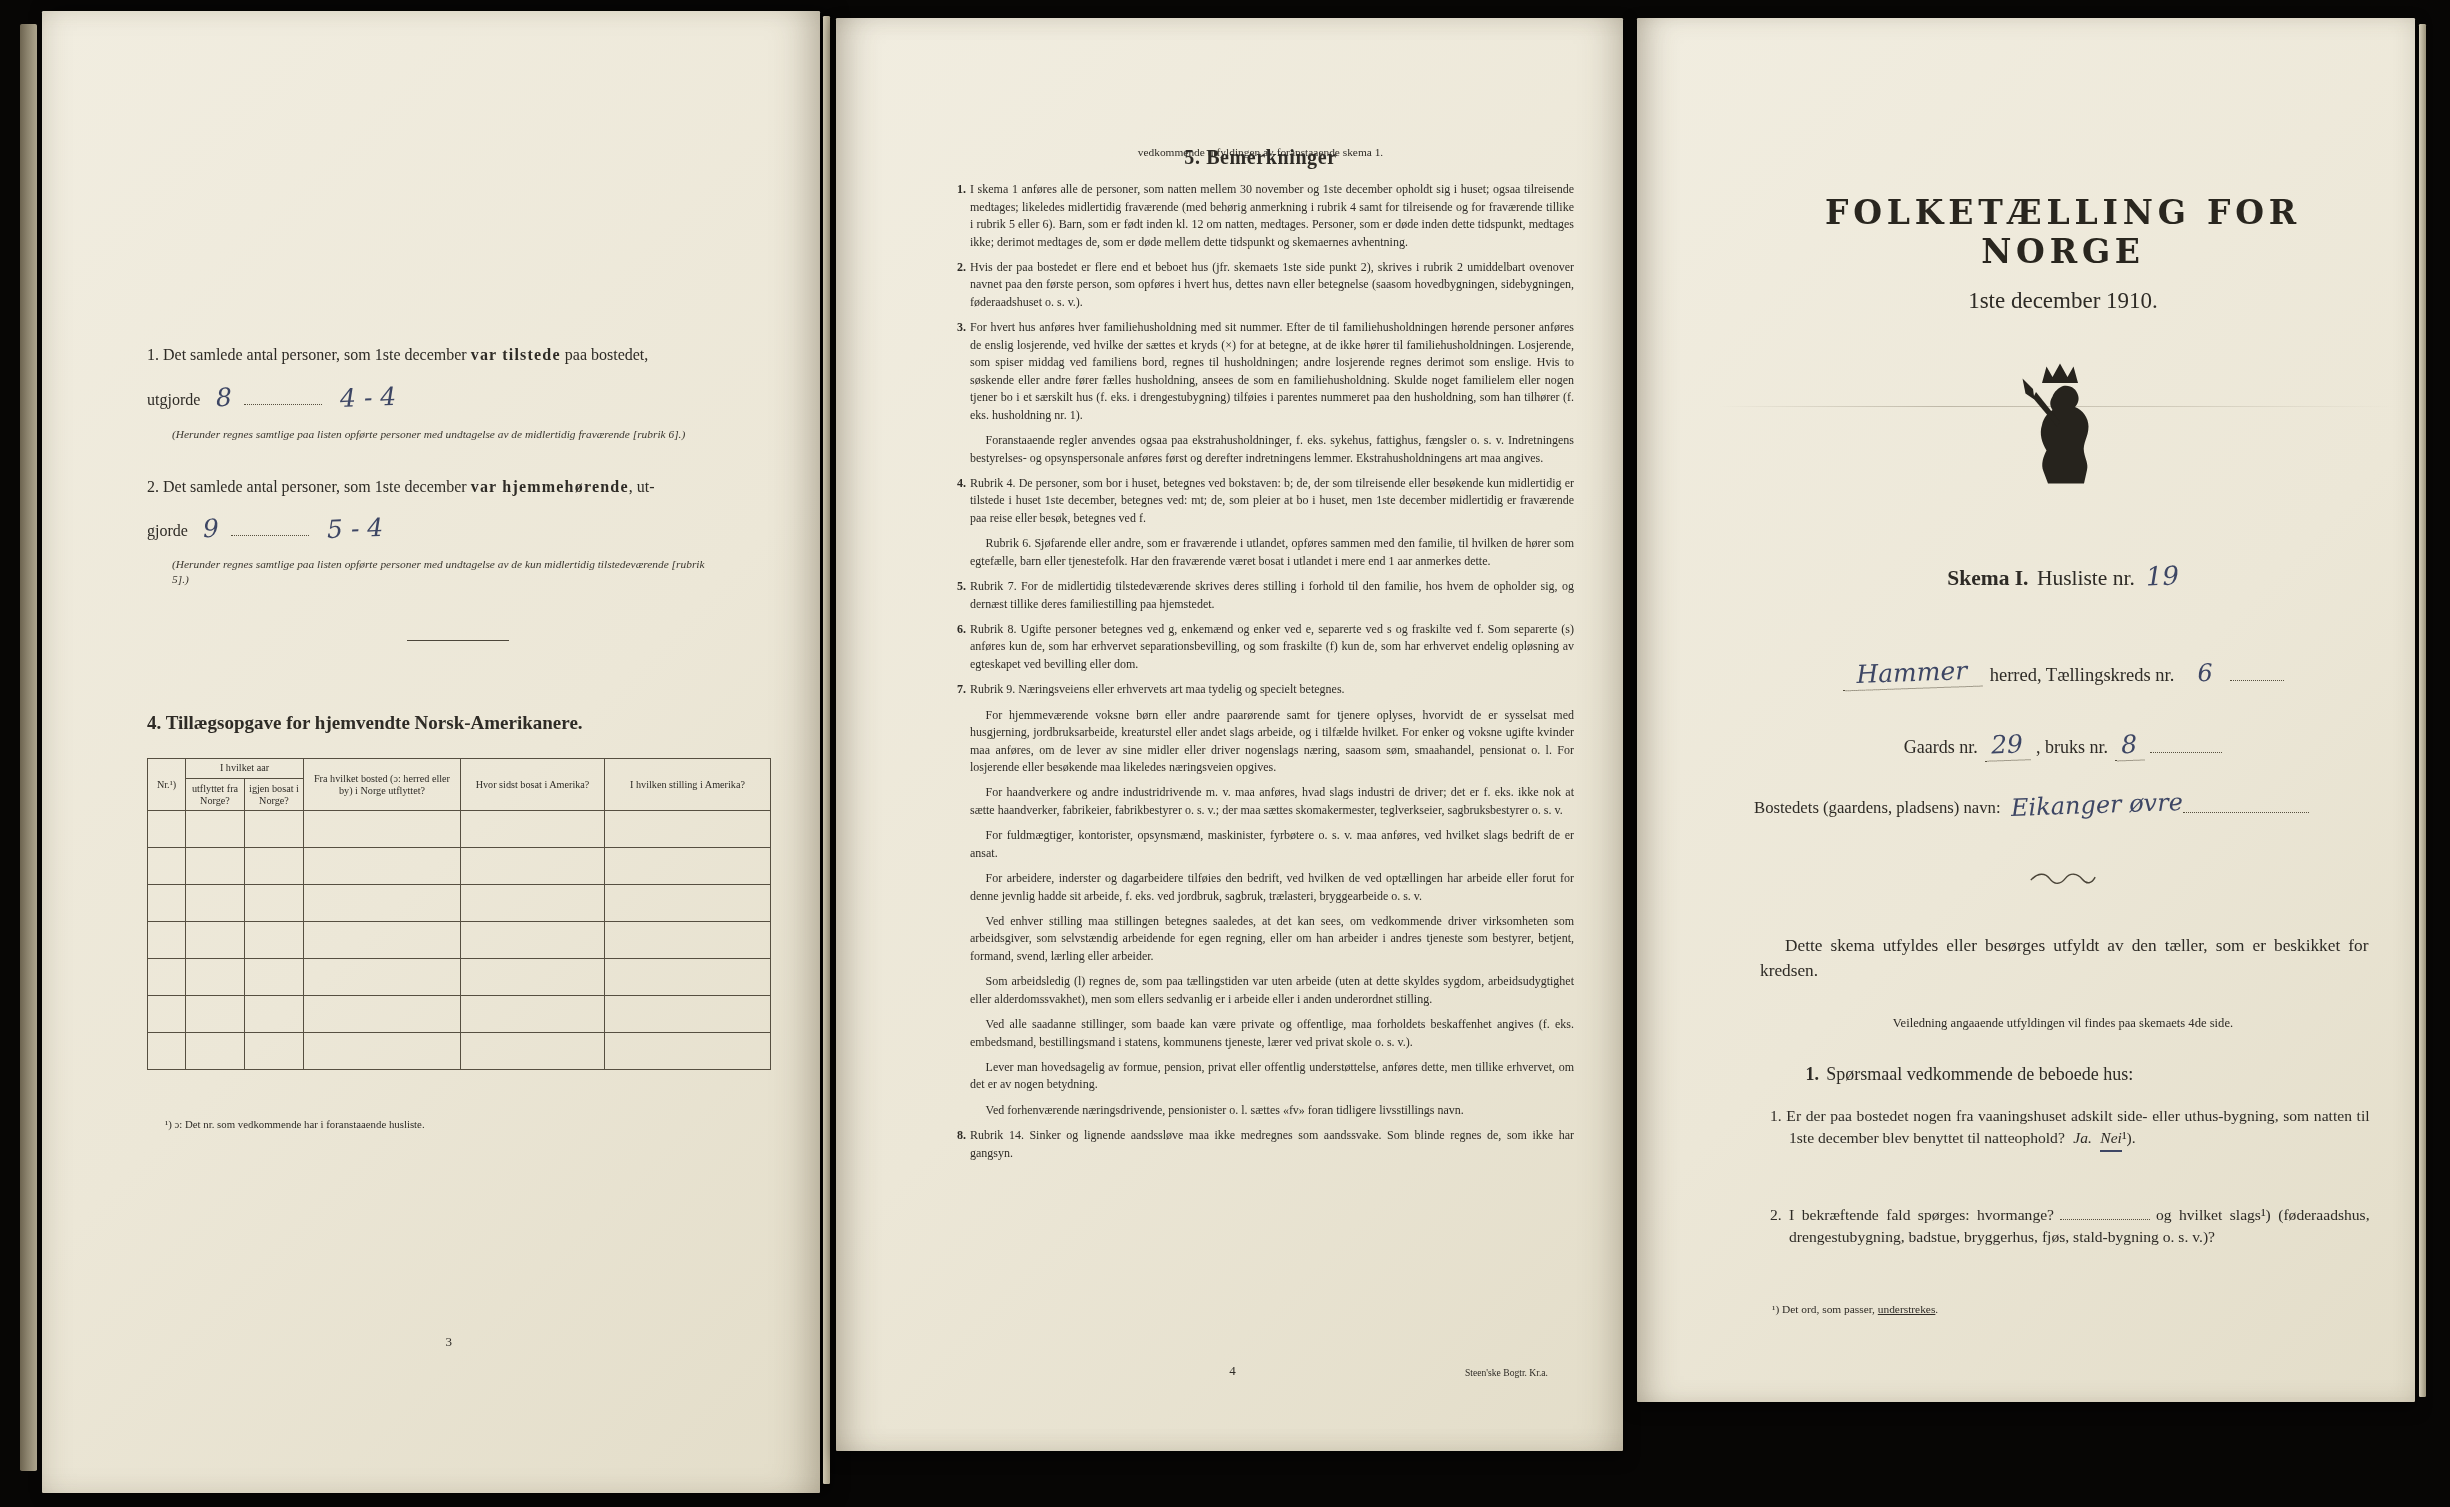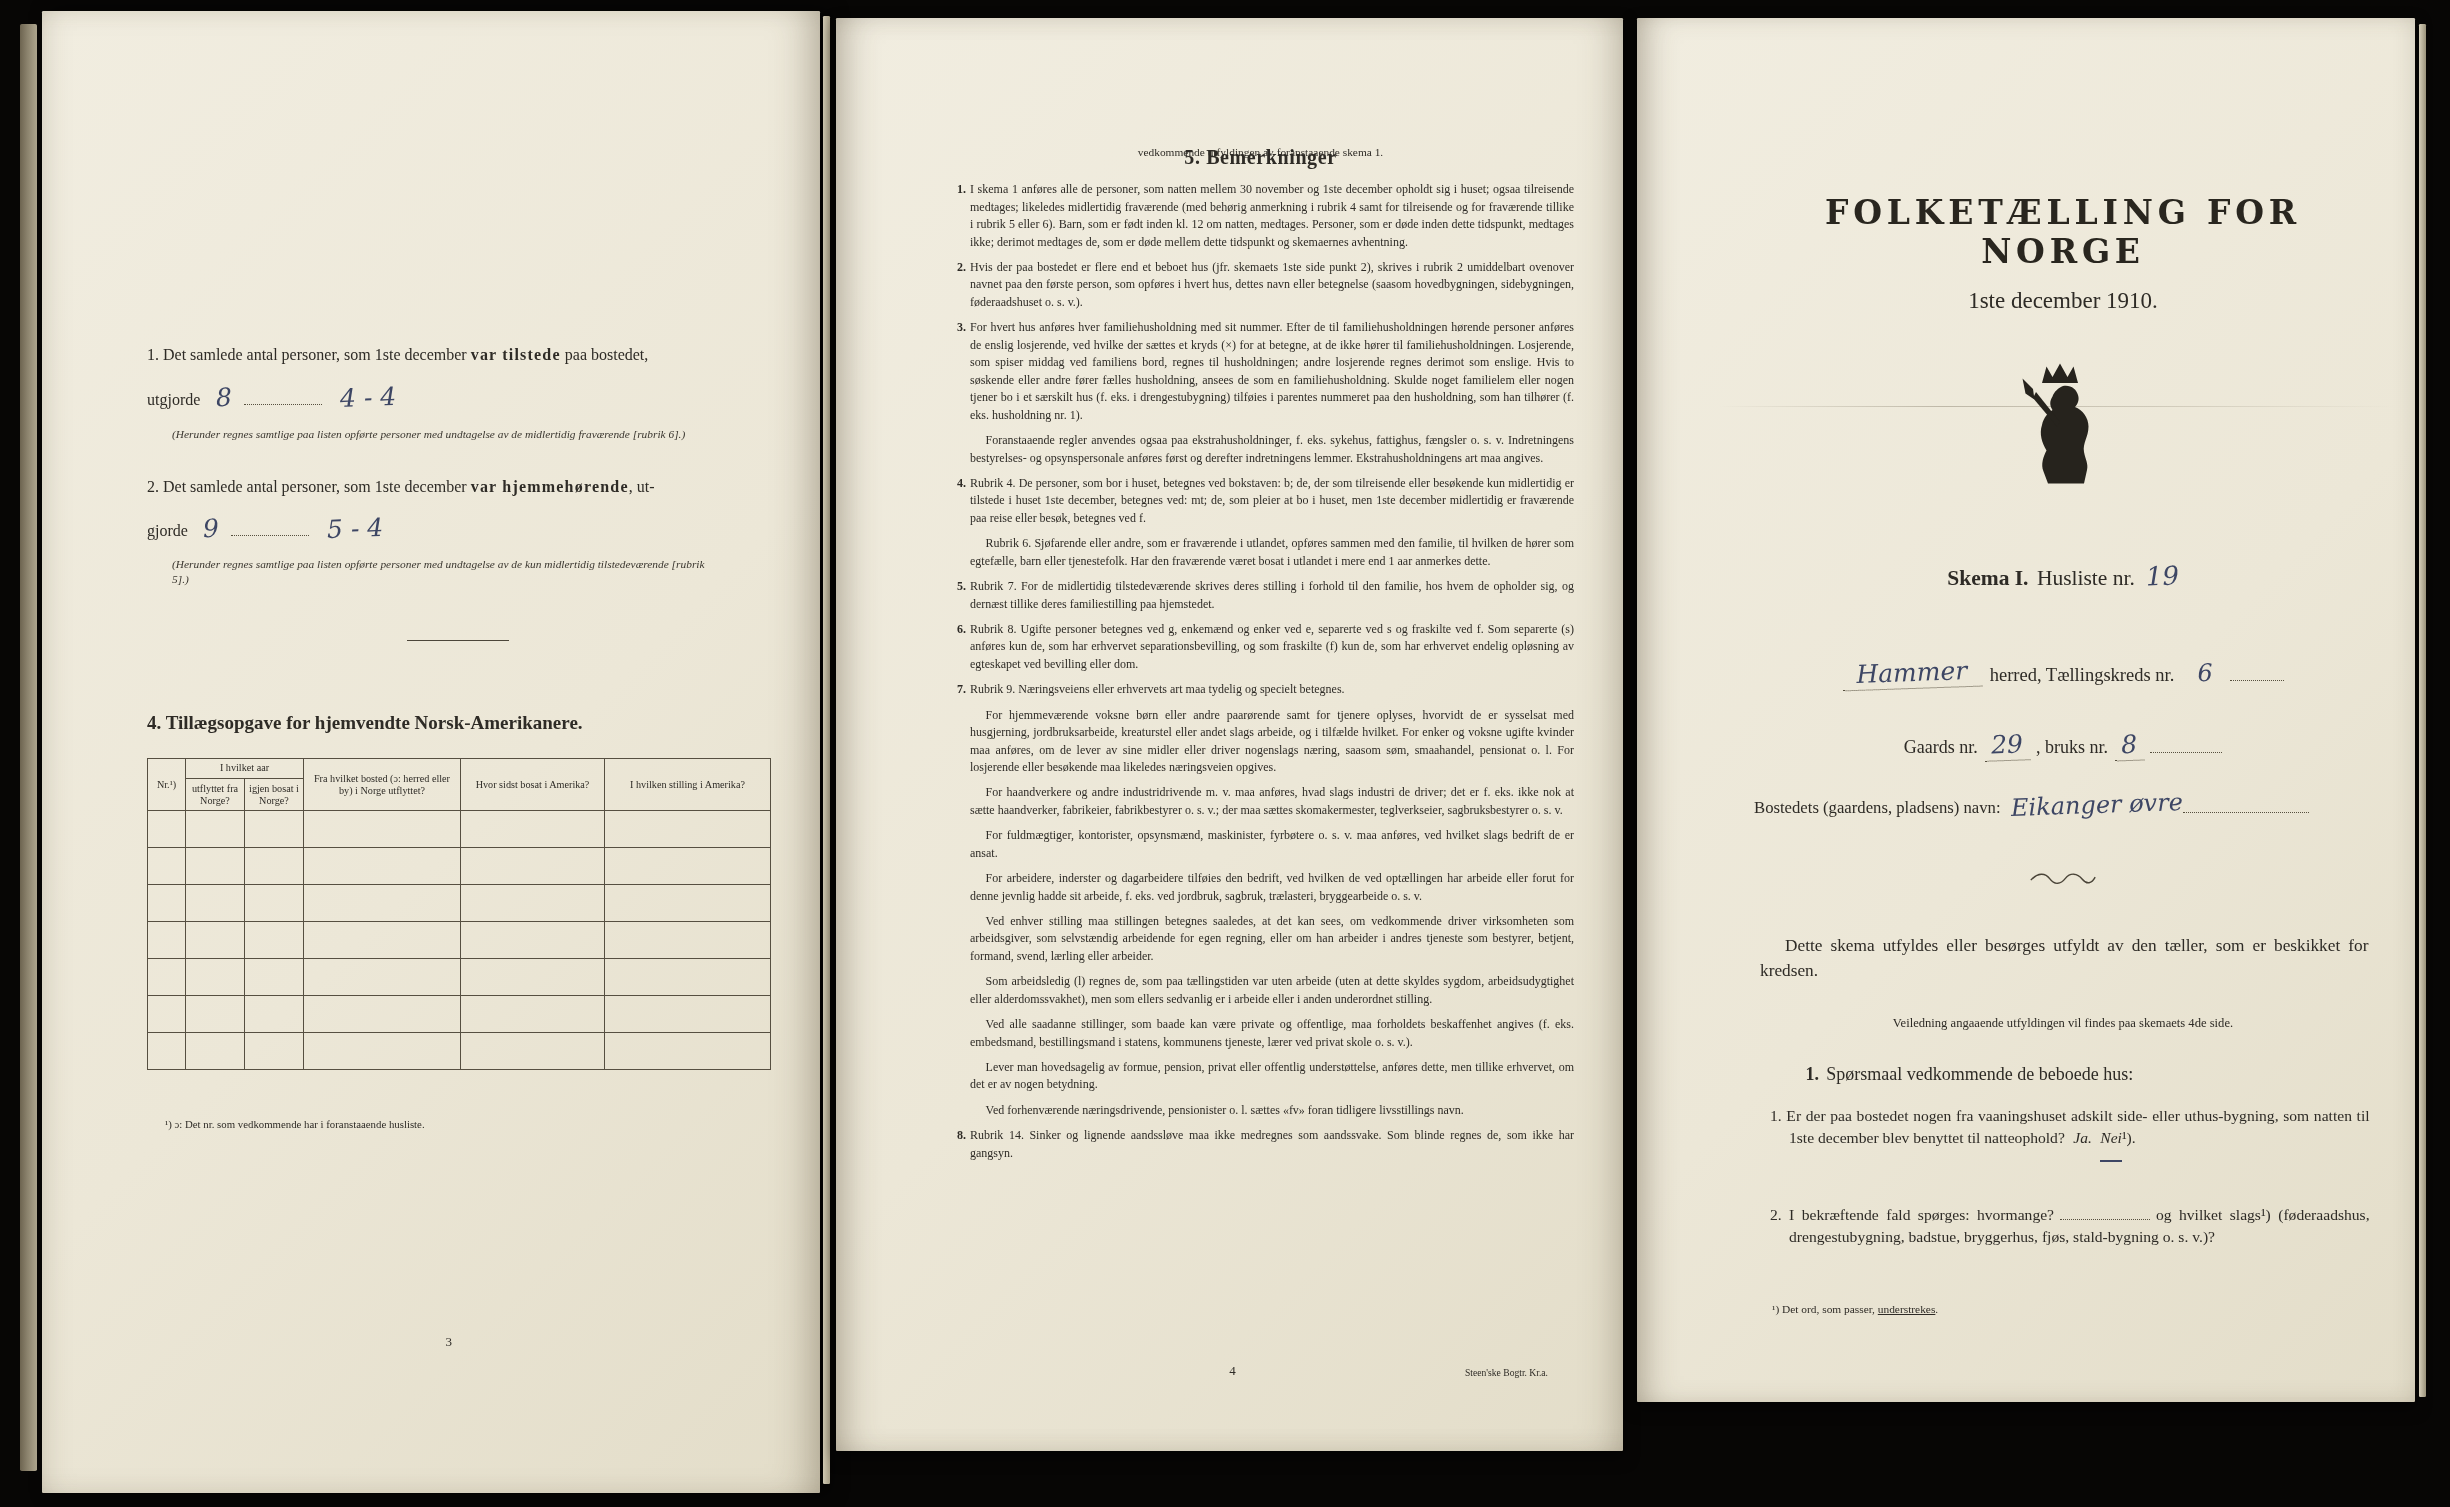--- a/index.html
+++ b/index.html
@@ -111,21 +111,21 @@
   .rp-bosted .tail { display:inline-block; width:126px; border-bottom:1.2px dotted #57503f; height:1em; }
   .rp-flourish { position:absolute; top:852px; width:100%; text-align:center; }
   .rp-instruction { position:absolute; top:916px; left:6px; right:3.6px; font-size:17.3px; line-height:1.42; text-align:justify; text-indent:25px; }
   .rp-guidance { position:absolute; top:998px; width:100%; text-align:center; font-size:12.6px; }
   .rp-qhead { position:absolute; top:1046px; left:3.6px; font-size:18px;margin-left:48px; }
   .rp-qhead .qnum { font-weight:bold; margin-right:7.2px; }
   .rp-q { position:absolute; left:35px; right:2.4px; font-size:15.6px; line-height:1.42; text-align:justify; text-indent:-19px; }
   .rp-q1 { top:1087px; }
   .rp-q2 { top:1186px; }
   .rp-q .italic { font-style:italic; margin-left:8.4px; }
-  .rp-q .ink-underline { border-bottom:2.1px solid #3d4664; padding-bottom:14px; }
+  .rp-q .ink-underline { border-bottom:2.1px solid #3d4664; padding-bottom:4px; }
   .rp-q .blank-dots { display:inline-block; width:90px; border-bottom:1.2px dotted #57503f; height:1em; margin:0 6px; }
   .rp-footnote { position:absolute; top:1285px; left:18px; font-size:11.4px; }
   .rp-footnote .underline { text-decoration:underline; }
 </style>
 </head>
 <body>
 
 <div class="scene">
 
   <div class="edge-strip"></div>

